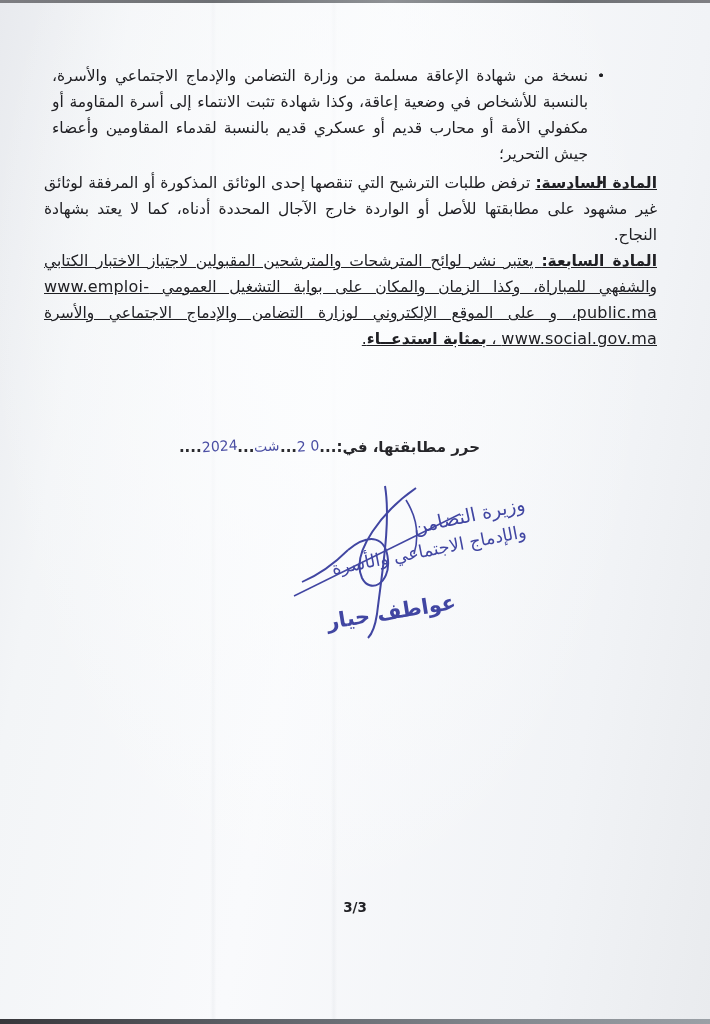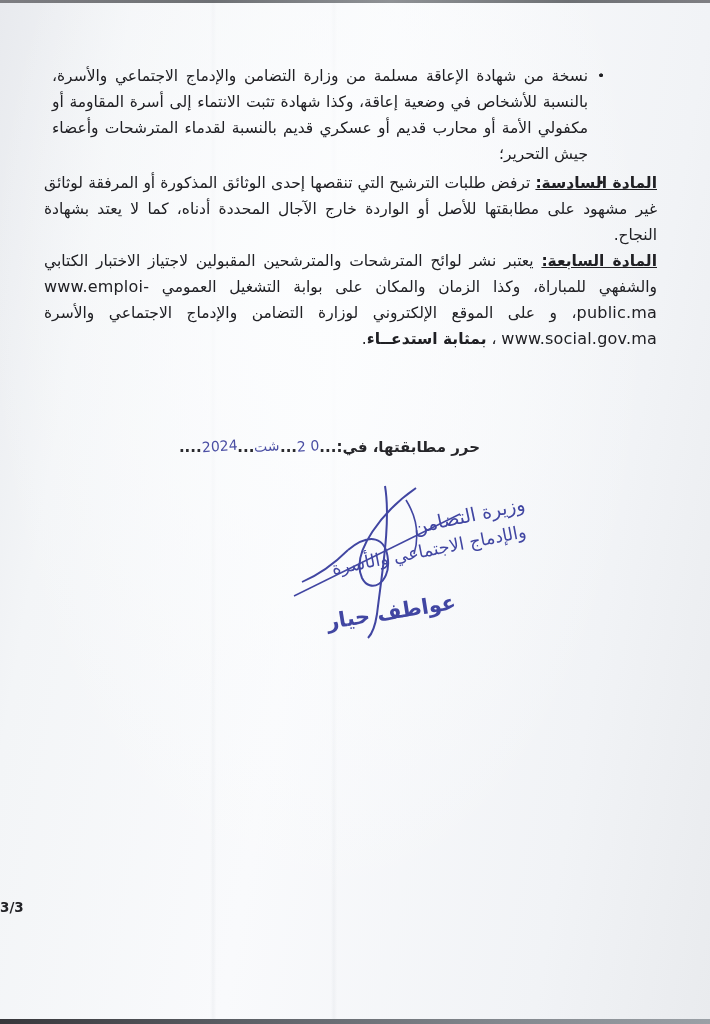--- a/index.html
+++ b/index.html
@@ -30,21 +30,21 @@
     font-size:15.5px;line-height:26px;
   }
   ul.bullets{margin:0;padding:0 69px 0 8px;list-style:none;}
   ul.bullets li{position:relative;margin-bottom:3px;}
   .bullet-marker{
     position:absolute;right:-17px;top:0;
     font-size:13px;line-height:26px;
   }
   p.article{margin:0;}
   .article-six{margin-top:9px;}
-  .article-seven{margin-top:29px;}
+  .article-seven{margin-top:29px;text-decoration:underline;}
   .article-label{font-weight:bold;text-decoration:underline;}
   .url{direction:ltr;unicode-bidi:isolate;font-size:16px;letter-spacing:.2px;}
   .bold-end{font-weight:bold;}
   .date-line{
     position:absolute;top:438px;right:230px;
     direction:rtl;white-space:nowrap;
     font-size:15px;font-weight:bold;color:#26262a;
   }
   .dots{font-weight:bold;letter-spacing:1px;color:#2a2a2e;}
   .hand{
@@ -67,38 +67,38 @@
     white-space:nowrap;letter-spacing:1px;
   }
   .sig-name{
     position:absolute;top:112px;right:78px;
     font-size:21px;font-weight:bold;transform:rotate(-9deg);
     white-space:nowrap;letter-spacing:2px;
   }
   .sig-scribble{position:absolute;top:-6px;left:66px;}
   .page-number{
     position:absolute;top:899px;left:0;width:710px;
-    text-align:left;font-size:13.5px;font-weight:bold;color:#232327;
+    text-align:center;font-size:13.5px;font-weight:bold;color:#232327;
     direction:ltr;
   }
 </style>
 </head>
 <body>
 
 <div class="page">
   <div class="scan-edge-top"></div>
 
   <div class="content">
     <ul class="bullets">
       <li>
         <span class="bullet-marker">•</span>
       </li>
       <li>
         <span class="bullet-marker">•</span>
-        <span>نسخة من شهادة الإعاقة مسلمة من وزارة التضامن والإدماج الاجتماعي والأسرة، بالنسبة للأشخاص في وضعية إعاقة، وكذا شهادة تثبت الانتماء إلى أسرة المقاومة أو مكفولي الأمة أو محارب قديم أو عسكري قديم بالنسبة لقدماء المترشحات وأعضاء جيش التحرير؛</span>
+        <span>نسخة من شهادة الإعاقة مسلمة من وزارة التضامن والإدماج الاجتماعي والأسرة، بالنسبة للأشخاص في وضعية إعاقة، وكذا شهادة تثبت الانتماء إلى أسرة المقاومة أو مكفولي الأمة أو محارب قديم أو عسكري قديم بالنسبة لقدماء المقاومين وأعضاء جيش التحرير؛</span>
       </li>
       <li>
         <span class="bullet-marker">•</span>
       </li>
     </ul>
 
     <p class="article article-six"><span class="article-label">المادة السادسة:</span><span> ترفض طلبات الترشيح التي تنقصها إحدى الوثائق المذكورة أو المرفقة لوثائق غير مشهود على مطابقتها للأصل أو الواردة خارج الآجال المحددة أدناه، كما لا يعتد بشهادة النجاح.</span></p>
 
     <p class="article article-seven"><span class="article-label">المادة السابعة:</span><span> يعتبر نشر لوائح المترشحات والمترشحين المقبولين لاجتياز الاختبار الكتابي والشفهي للمباراة، وكذا الزمان والمكان على بوابة التشغيل العمومي </span><span class="url">www.emploi-public.ma</span><span>، و على الموقع الإلكتروني لوزارة التضامن والإدماج الاجتماعي والأسرة </span><span class="url">www.social.gov.ma</span><span> ، </span><span class="bold-end">بمثابة استدعــاء</span><span>.</span></p>
   </div>

